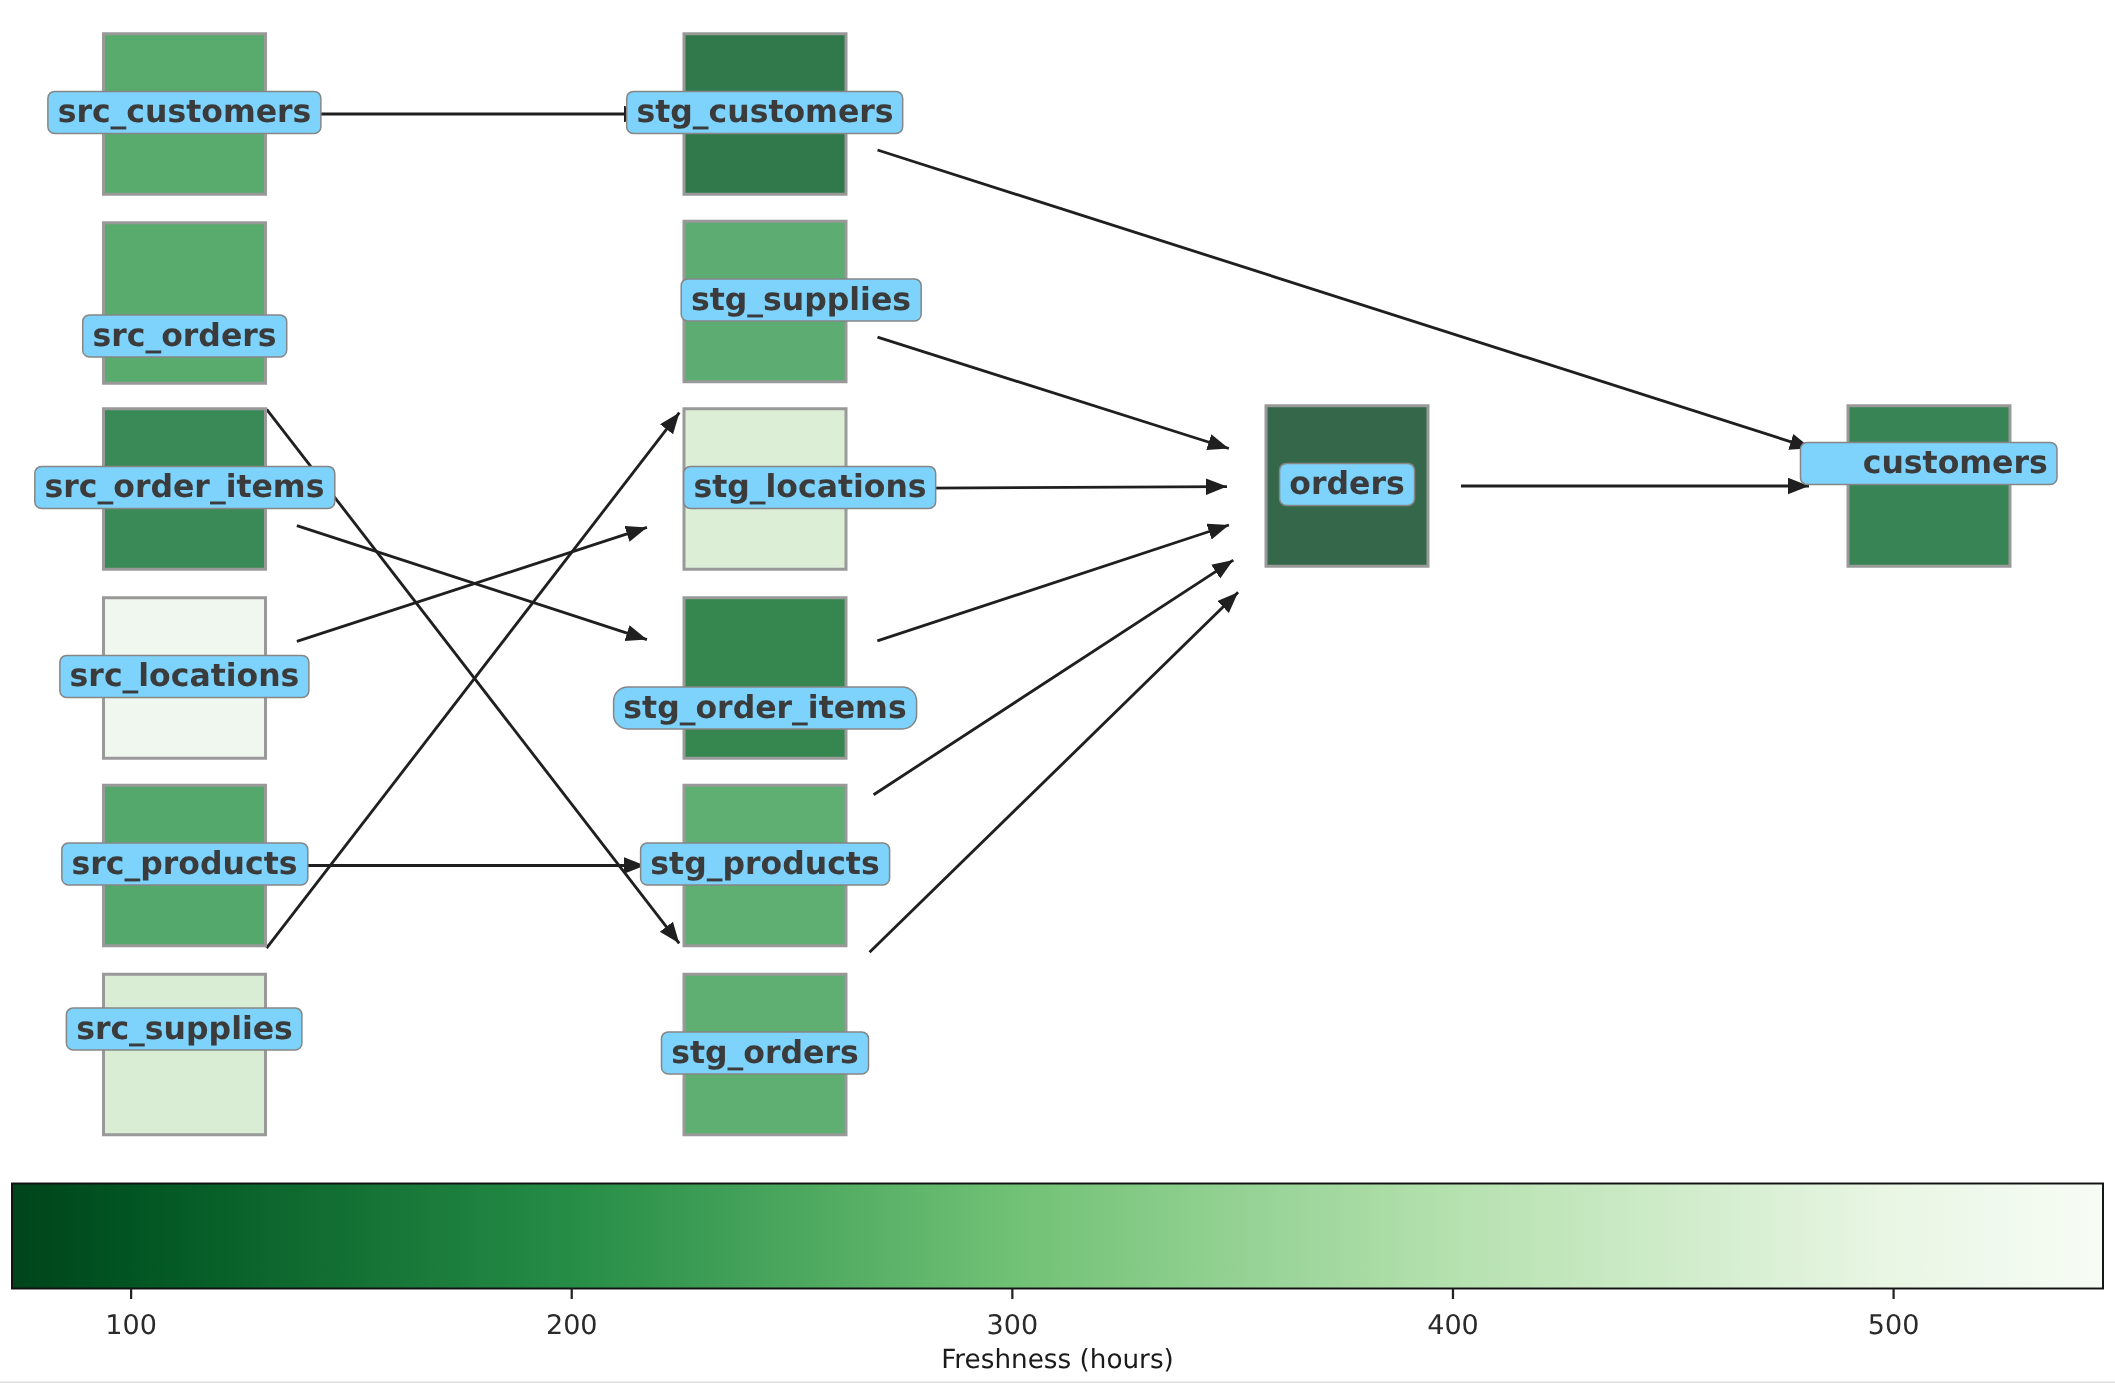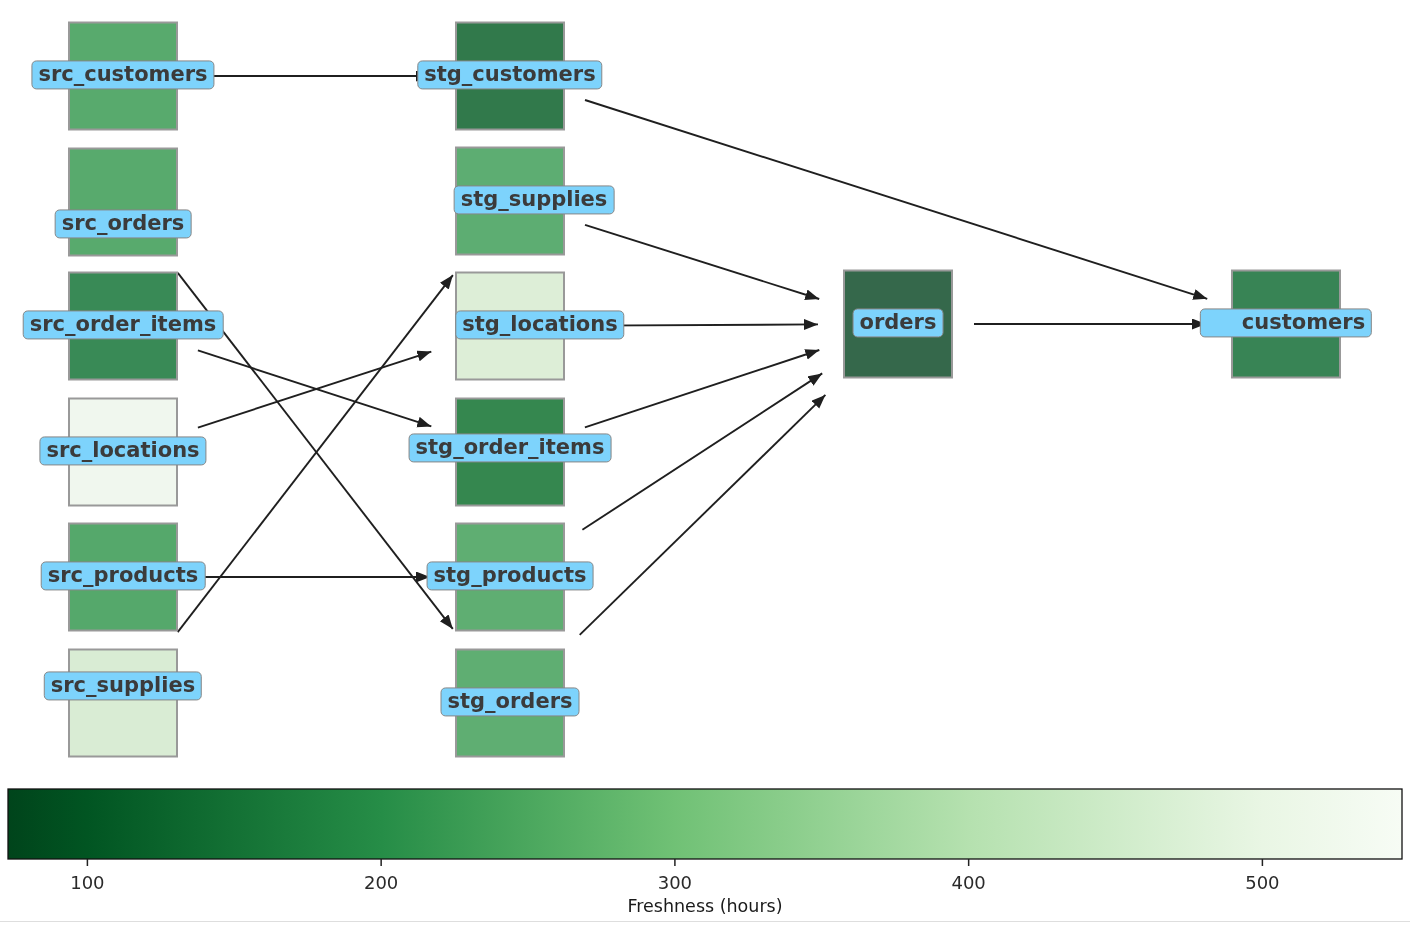--- a/index.html
+++ b/index.html
@@ -87,18 +87,18 @@
     </svg>
 <div class="node-label" style="left: 123px; top: 75px;">src_customers</div>
     <div class="node-label" style="left: 123px; top: 201px; margin-top: 23px;">src_orders</div>
     <div class="node-label" style="left: 123px; top: 325px;">src_order_items</div>
     <div class="node-label" style="left: 123px; top: 451px;">src_locations</div>
     <div class="node-label" style="left: 123px; top: 576px;">src_products</div>
     <div class="node-label" style="left: 123px; top: 686px;">src_supplies</div>
     <div class="node-label" style="left: 510px; top: 75px;">stg_customers</div>
     <div class="node-label" style="left: 510px; top: 200px; margin-left: 24px;">stg_supplies</div>
     <div class="node-label" style="left: 510px; top: 325px; margin-left: 30px;">stg_locations</div>
-    <div class="node-label" style="left: 510px; top: 448px;">stg_order_items</div>
+    <div class="node-label" style="left: 510px; top: 472px; border-radius: 10px;">stg_order_items</div>
     <div class="node-label" style="left: 510px; top: 576px;">stg_products</div>
     <div class="node-label" style="left: 510px; top: 702px;">stg_orders</div>
     <div class="node-label" style="left: 898px; top: 323px; text-align: center;">orders</div>
-    <div class="node-label" style="left: 1286px; top: 323px; padding-left: 41px;">customers</div>
+    <div class="node-label" style="left: 1286px; top: 309px; padding-left: 41px;">customers</div>
   </div>
 
 </body></html>

